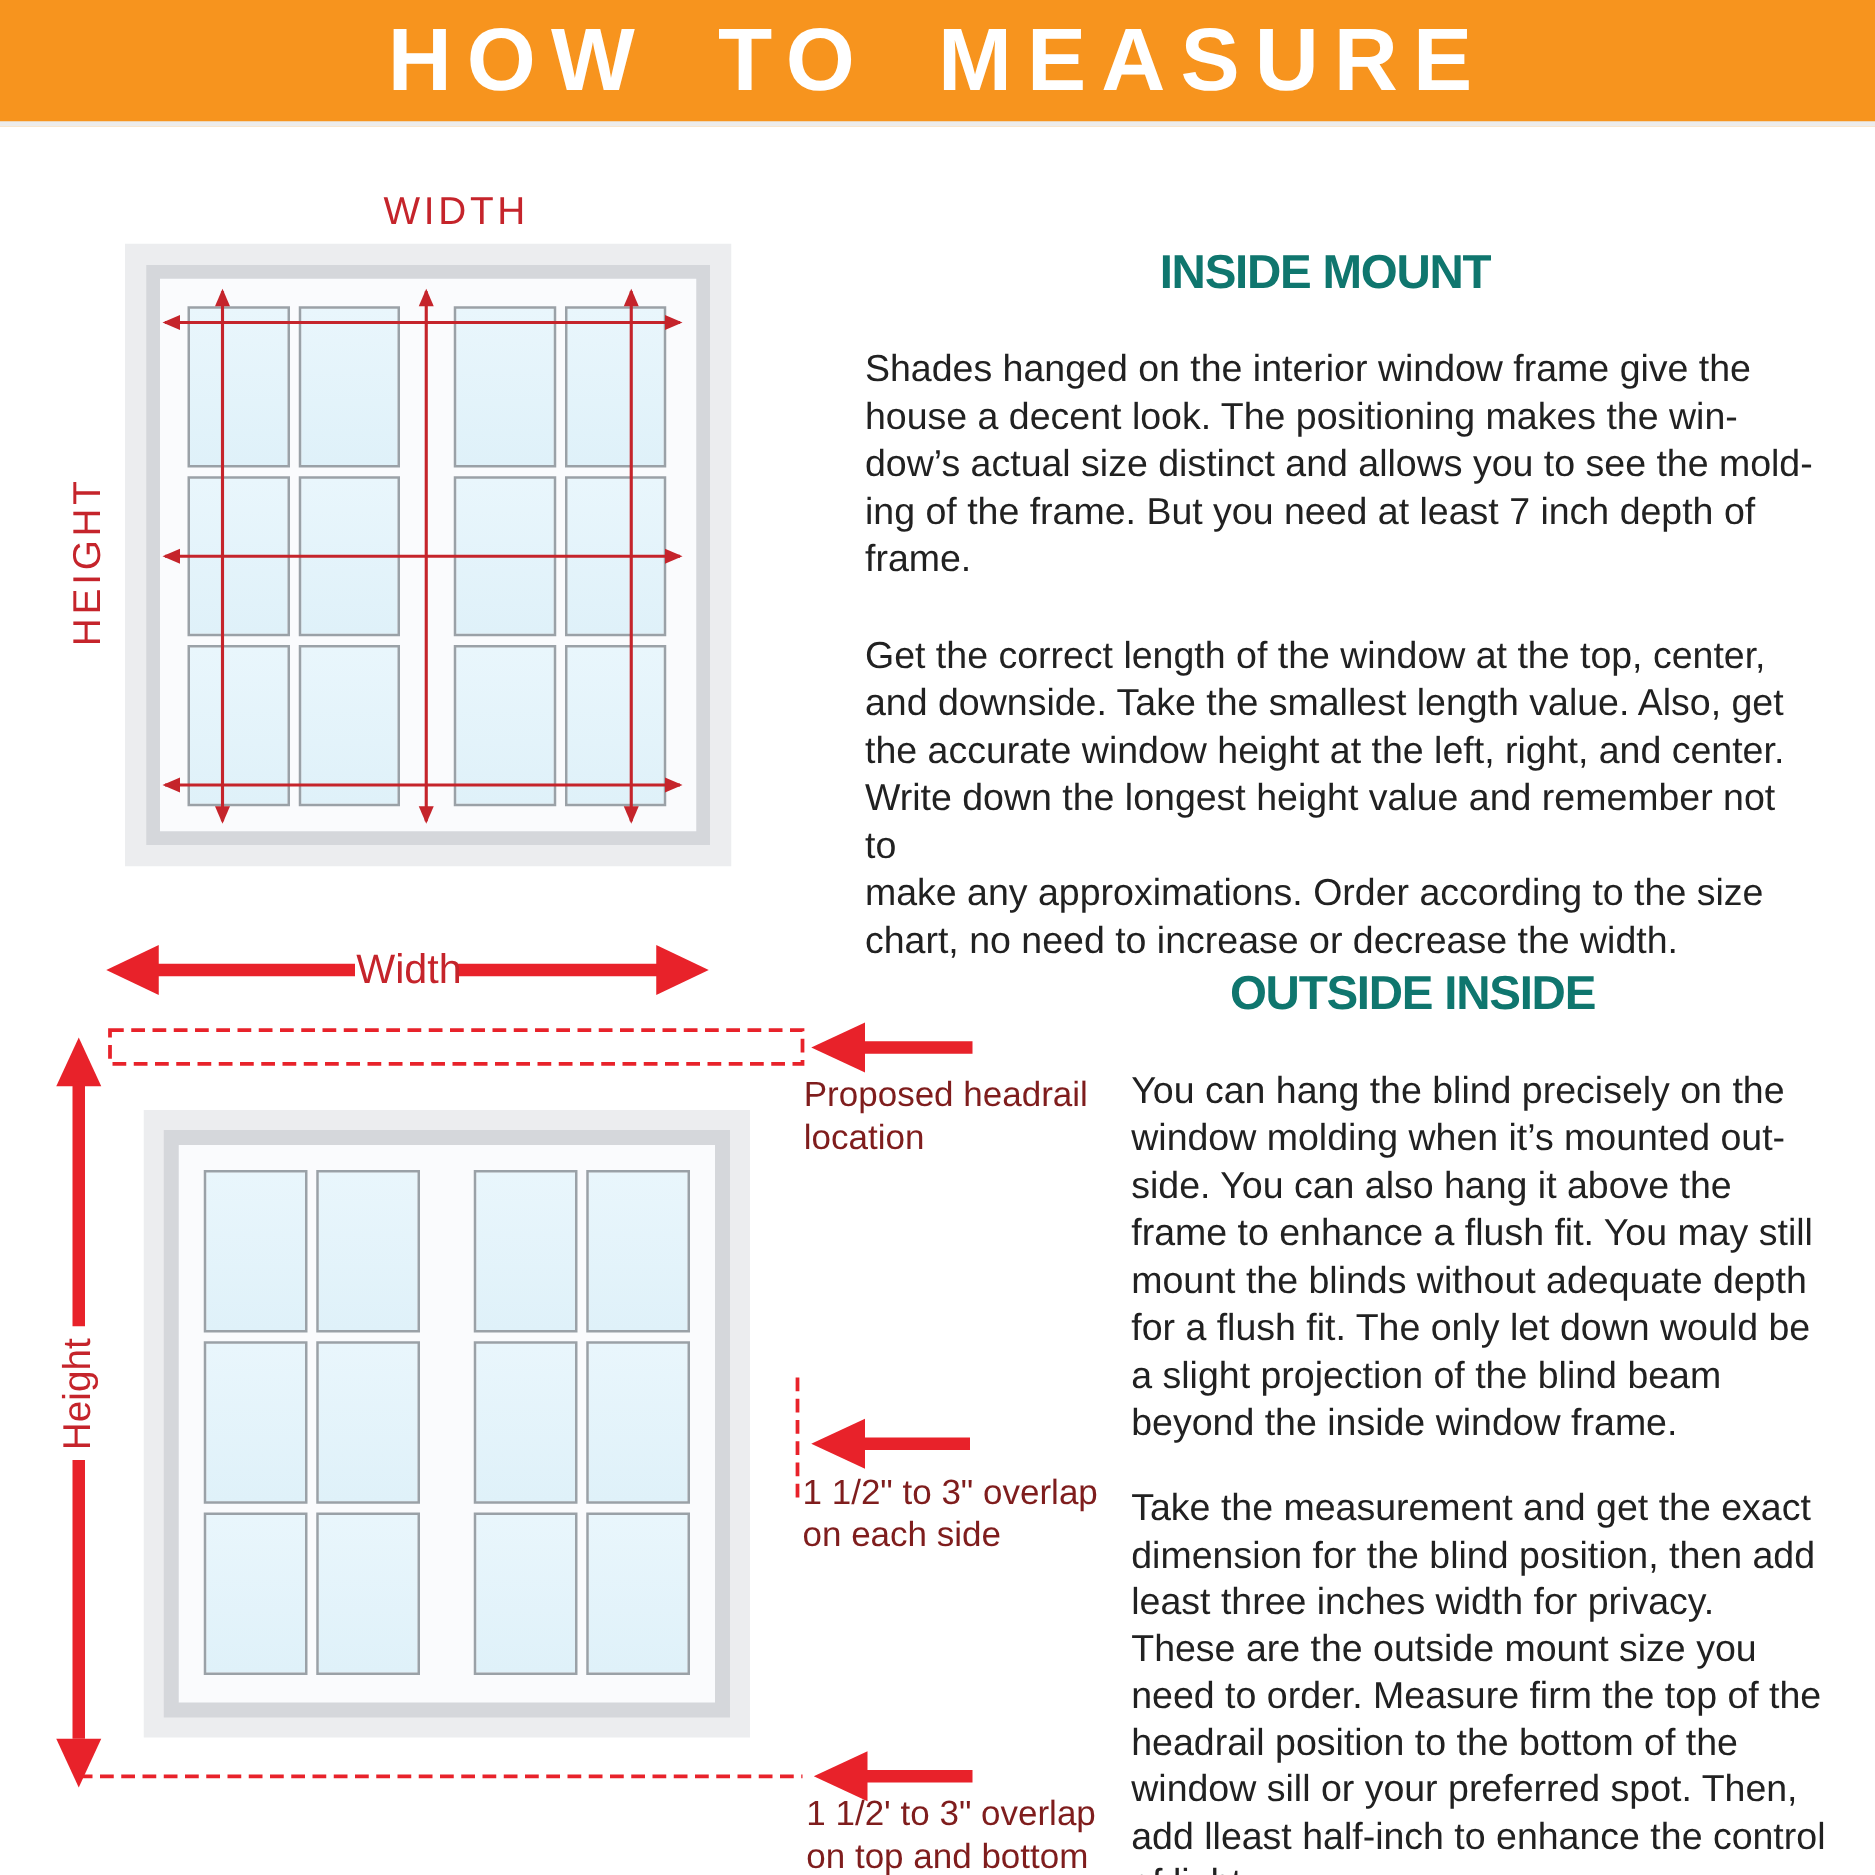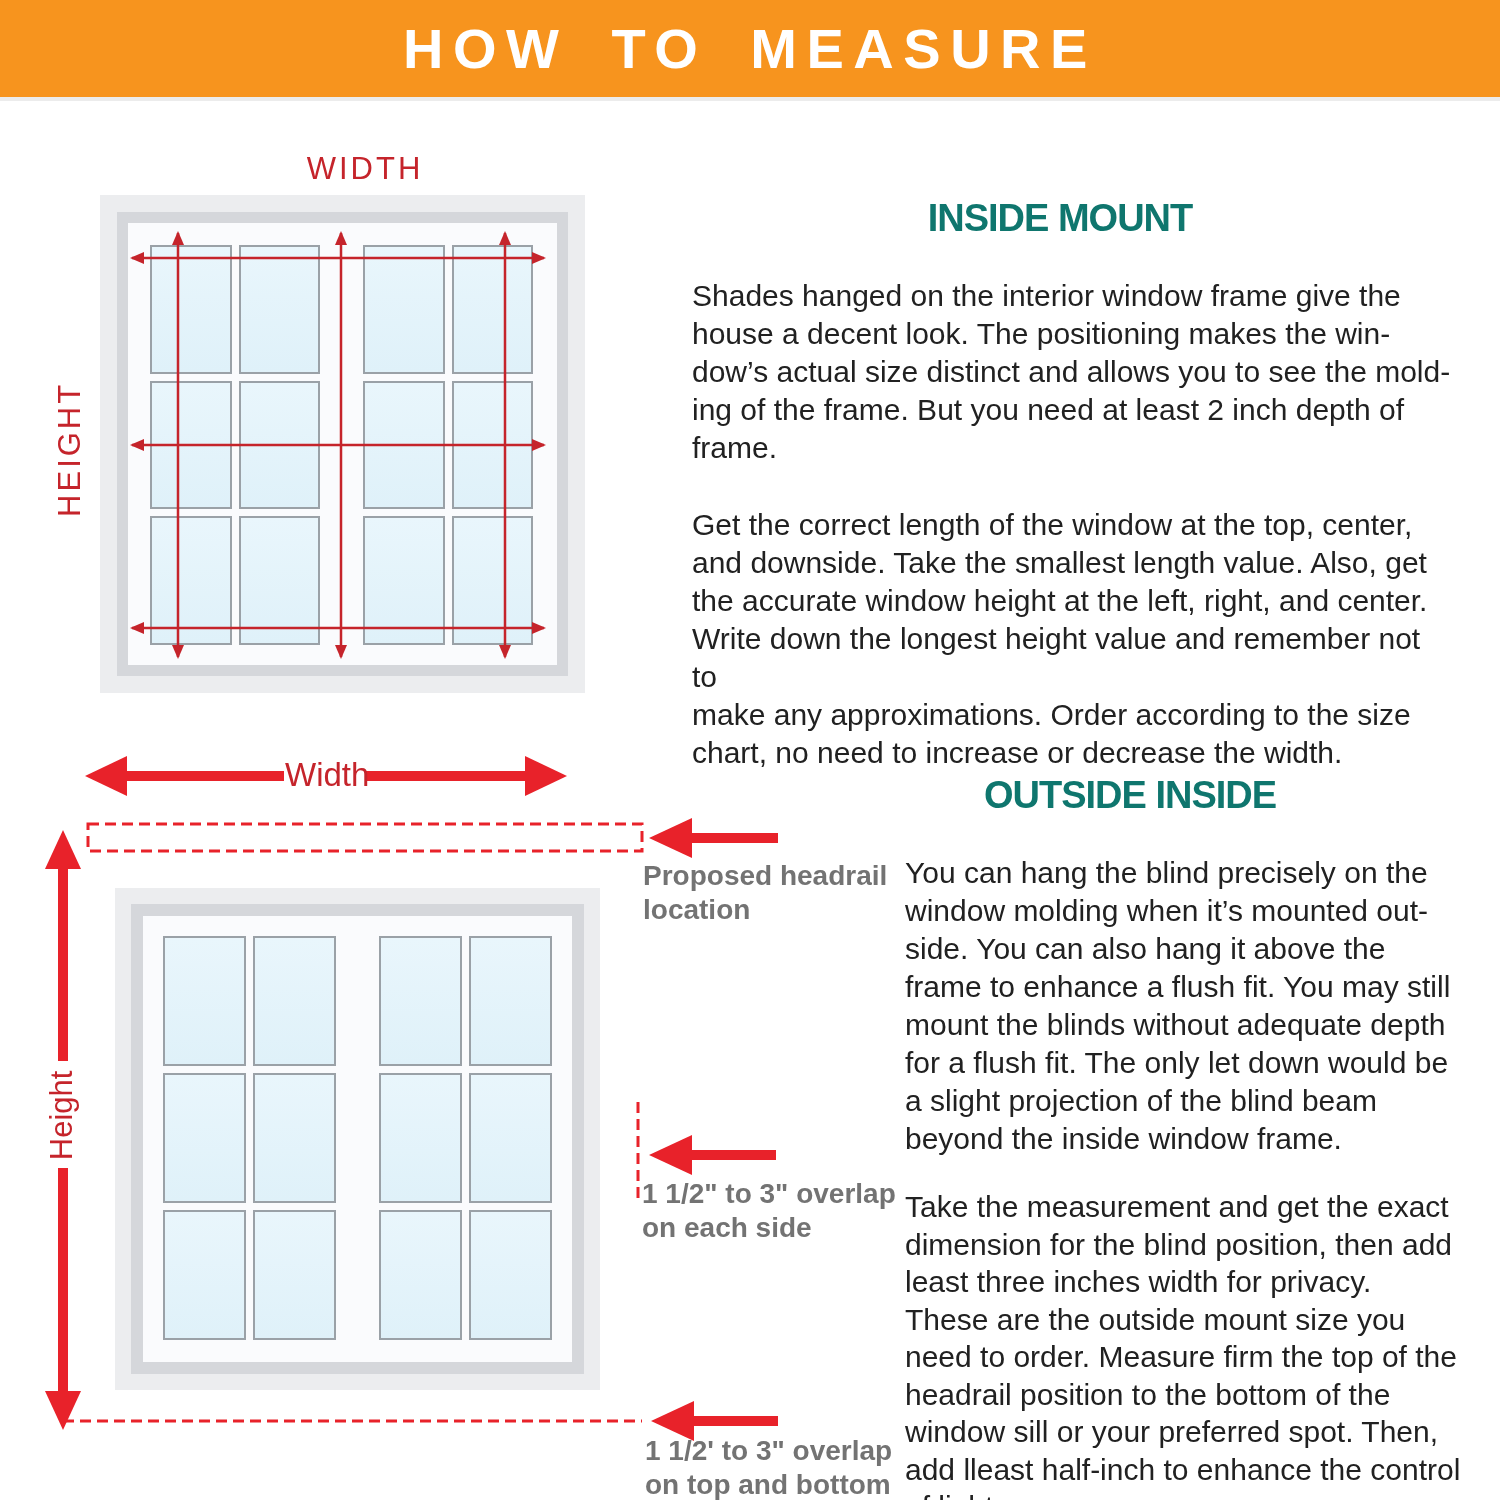--- a/index.html
+++ b/index.html
@@ -2,26 +2,26 @@
 <html><head>
 <meta charset="utf-8">
 <style>
   html,body{margin:0;padding:0;background:#ffffff;}
   .page{position:relative;width:1500px;height:1500px;background:#ffffff;overflow:hidden;
         font-family:"Liberation Sans", sans-serif;}
 
   
   .banner{position:absolute;left:0;top:0;width:1500px;height:97px;background:#F7941E;
           border-bottom:4px solid #ececec;display:flex;align-items:center;justify-content:center;}
-  .banner h1{margin:16px;color:#ffffff;font-size:56px;font-weight:bold;letter-spacing:0.17em;
+  .banner h1{margin:16px;color:#ffffff;font-size:71px;font-weight:bold;letter-spacing:0.17em;
              word-spacing:0.32em;line-height:1;}
 
   
   .red-label{position:absolute;color:#C5242B;line-height:1.12;}
-  .bright{color:#737373;font-weight:bold;}
+  .bright{color:#7f1d1d;}
   .pre{white-space:pre-line;}
   .v-label{width:300px;text-align:center;transform:rotate(-90deg);}
 
   
   .window{position:absolute;background:#ECEDEF;}
   .win-mid{position:absolute;background:#D5D7DB;}
   .win-inner{position:absolute;background:#FAFBFD;}
   .panes{position:absolute;display:flex;justify-content:space-between;}
   .sash{display:grid;grid-template-columns:repeat(2,1fr);grid-template-rows:repeat(3,1fr);gap:7px;}
   .pane{background:linear-gradient(180deg,#E9F6FC 0%,#DFF1F9 100%);border:2px solid #9AA1A7;}
@@ -184,21 +184,21 @@
 on each side</div>
     <div class="red-label bright pre bottom-overlap-label">1 1/2' to 3" overlap
 on top and bottom</div>
   </section>
 
   <section>
     <h2 class="heading inside-heading">INSIDE MOUNT</h2>
     <p class="body-text inside-p1">Shades hanged on the interior window frame give the
 house a decent look. The positioning makes the win-
 dow’s actual size distinct and allows you to see the mold-
-ing of the frame. But you need at least 2 inch depth of
+ing of the frame. But you need at least 7 inch depth of
 frame.</p>
     <p class="body-text inside-p2">Get the correct length of the window at the top, center,
 and downside. Take the smallest length value. Also, get
 the accurate window height at the left, right, and center.
 Write down the longest height value and remember not to
 make any approximations. Order according to the size
 chart, no need to increase or decrease the width.</p>
   </section>
 
   <section>

